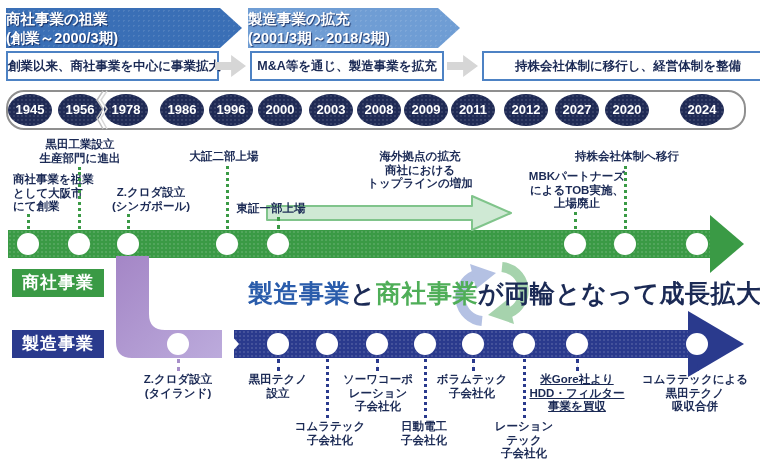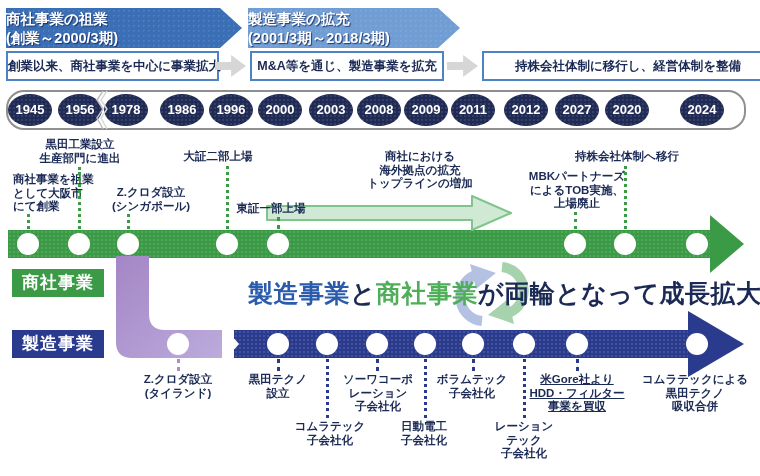--- a/index.html
+++ b/index.html
@@ -139,22 +139,22 @@
   </svg>
 
   <div class="band blue-band"></div>
   <div class="blue-head"></div>
   <div class="side-label lab-mfg">製造事業</div>
   <svg class="wave-break" width="20" height="40">
     <polyline points="14,0 5,10 14,20 5,30 14,40" fill="none" stroke="#ffffff" stroke-width="6"></polyline>
   </svg>
 
   <div class="hl-text">
+    <div>海外拠点の拡充</div>
     <div>商社における</div>
-    <div>海外拠点の拡充</div>
     <div>トップラインの増加</div>
   </div>
   <svg class="hl-arrow" width="252" height="40">
     <polygon points="3,13 208,13 208,3 247,20 208,37 208,27 3,27" fill="#cfe9d4" stroke="#80c48b" stroke-width="2" stroke-linejoin="round"></polygon>
   </svg>
 
   <svg class="cycle-icon" width="80" height="64" viewBox="0 0 80 64">
     <path d="M30 59 A 24 24 0 0 1 23 13" fill="none" stroke="#b4c1e3" stroke-width="10"></path>
     <polygon points="18,2 44,11 24,27" fill="#b4c1e3"></polygon>
     <path d="M50 5 A 24 24 0 0 1 57 51" fill="none" stroke="#a6d3ad" stroke-width="10"></path>
@@ -178,21 +178,21 @@
       <div>生産部門に進出</div>
     </div>
     <div class="dot" style="left: 117px; top: 233px;"></div>
     <div class="vline" style="left: 126.5px; top: 214px; height: 15px;"></div>
     <div class="note" style="top: 186px; left: 151px; transform: translateX(-50%);">
       <div>Z.クロダ設立</div>
       <div>(シンガポール)</div>
     </div>
     <div class="dot" style="left: 216px; top: 233px;"></div>
     <div class="vline" style="left: 225.5px; top: 166px; height: 63px;"></div>
-    <div class="note" style="top: 150px; left: 218px; transform: translateX(-50%);">
+    <div class="note" style="top: 150px; left: 224px; transform: translateX(-50%);">
       <div>大証二部上場</div>
     </div>
     <div class="dot" style="left: 267px; top: 233px;"></div>
     <div class="vline" style="left: 276.5px; top: 217px; height: 12px;"></div>
     <div class="note" style="top: 202px; left: 271px; transform: translateX(-50%);">
       <div>東証一部上場</div>
     </div>
     <div class="dot" style="left: 564px; top: 233px;"></div>
     <div class="vline" style="left: 573.5px; top: 212px; height: 17px;"></div>
     <div class="note" style="top: 170px; left: 577px; transform: translateX(-50%);">

